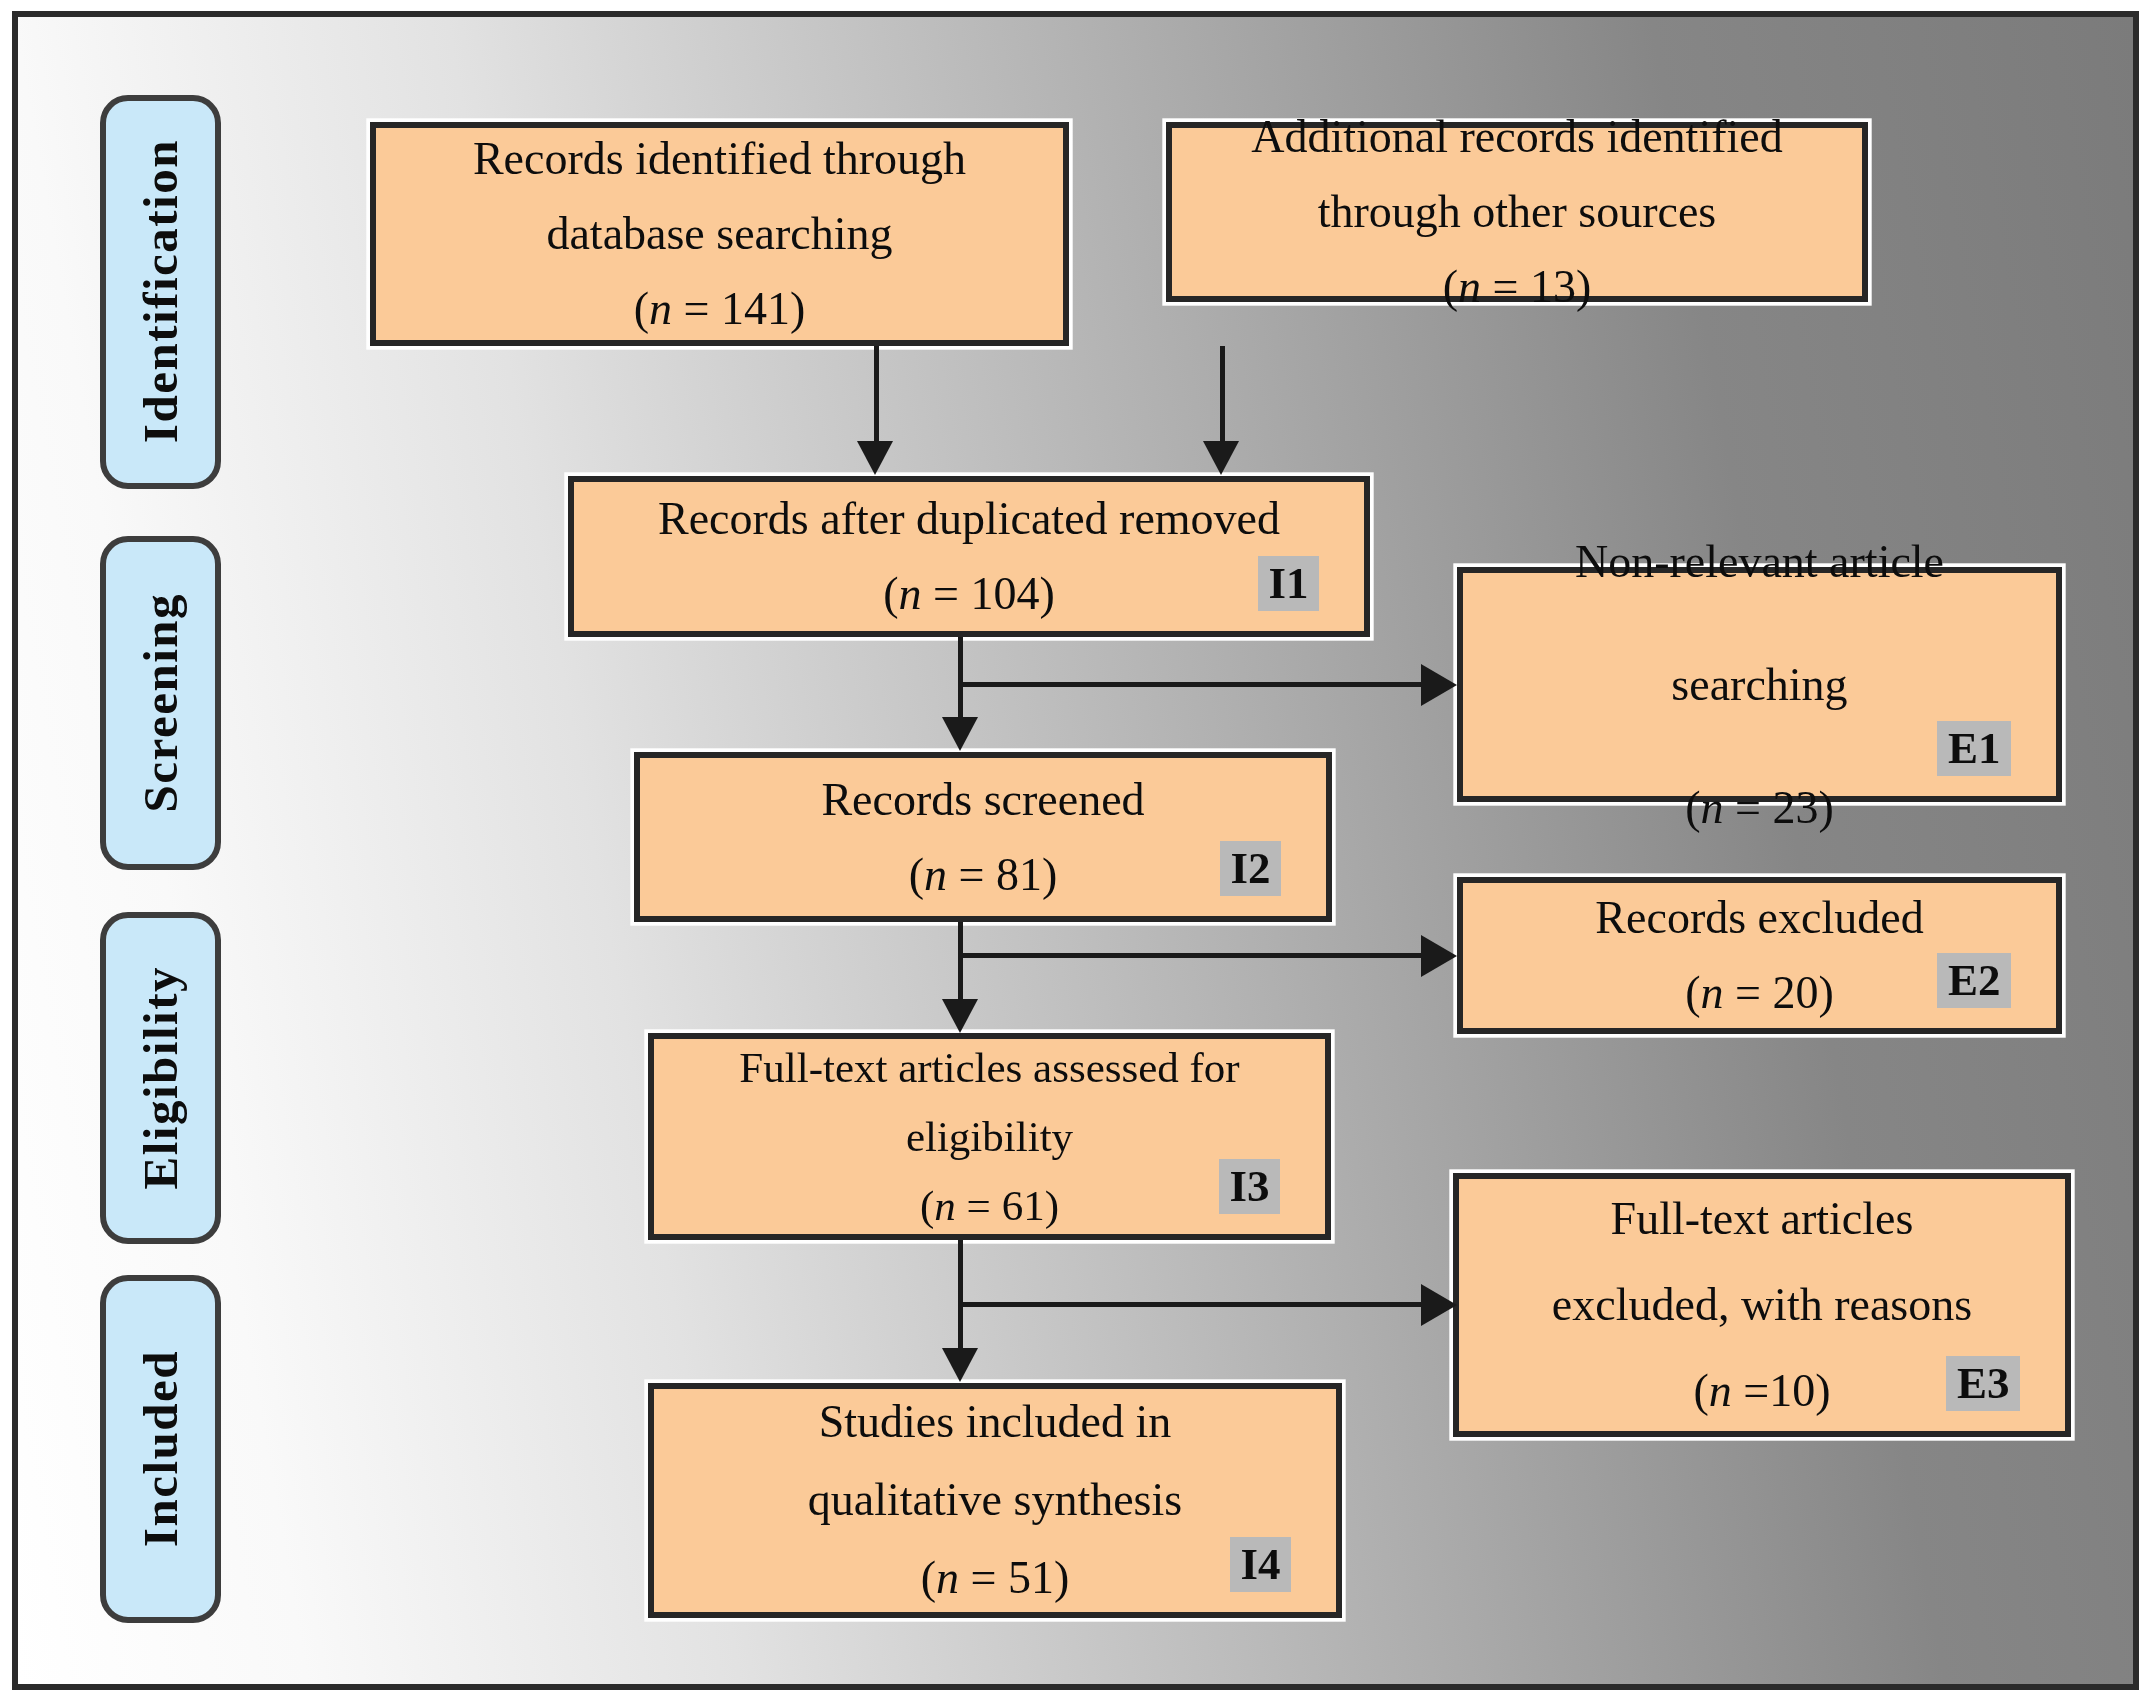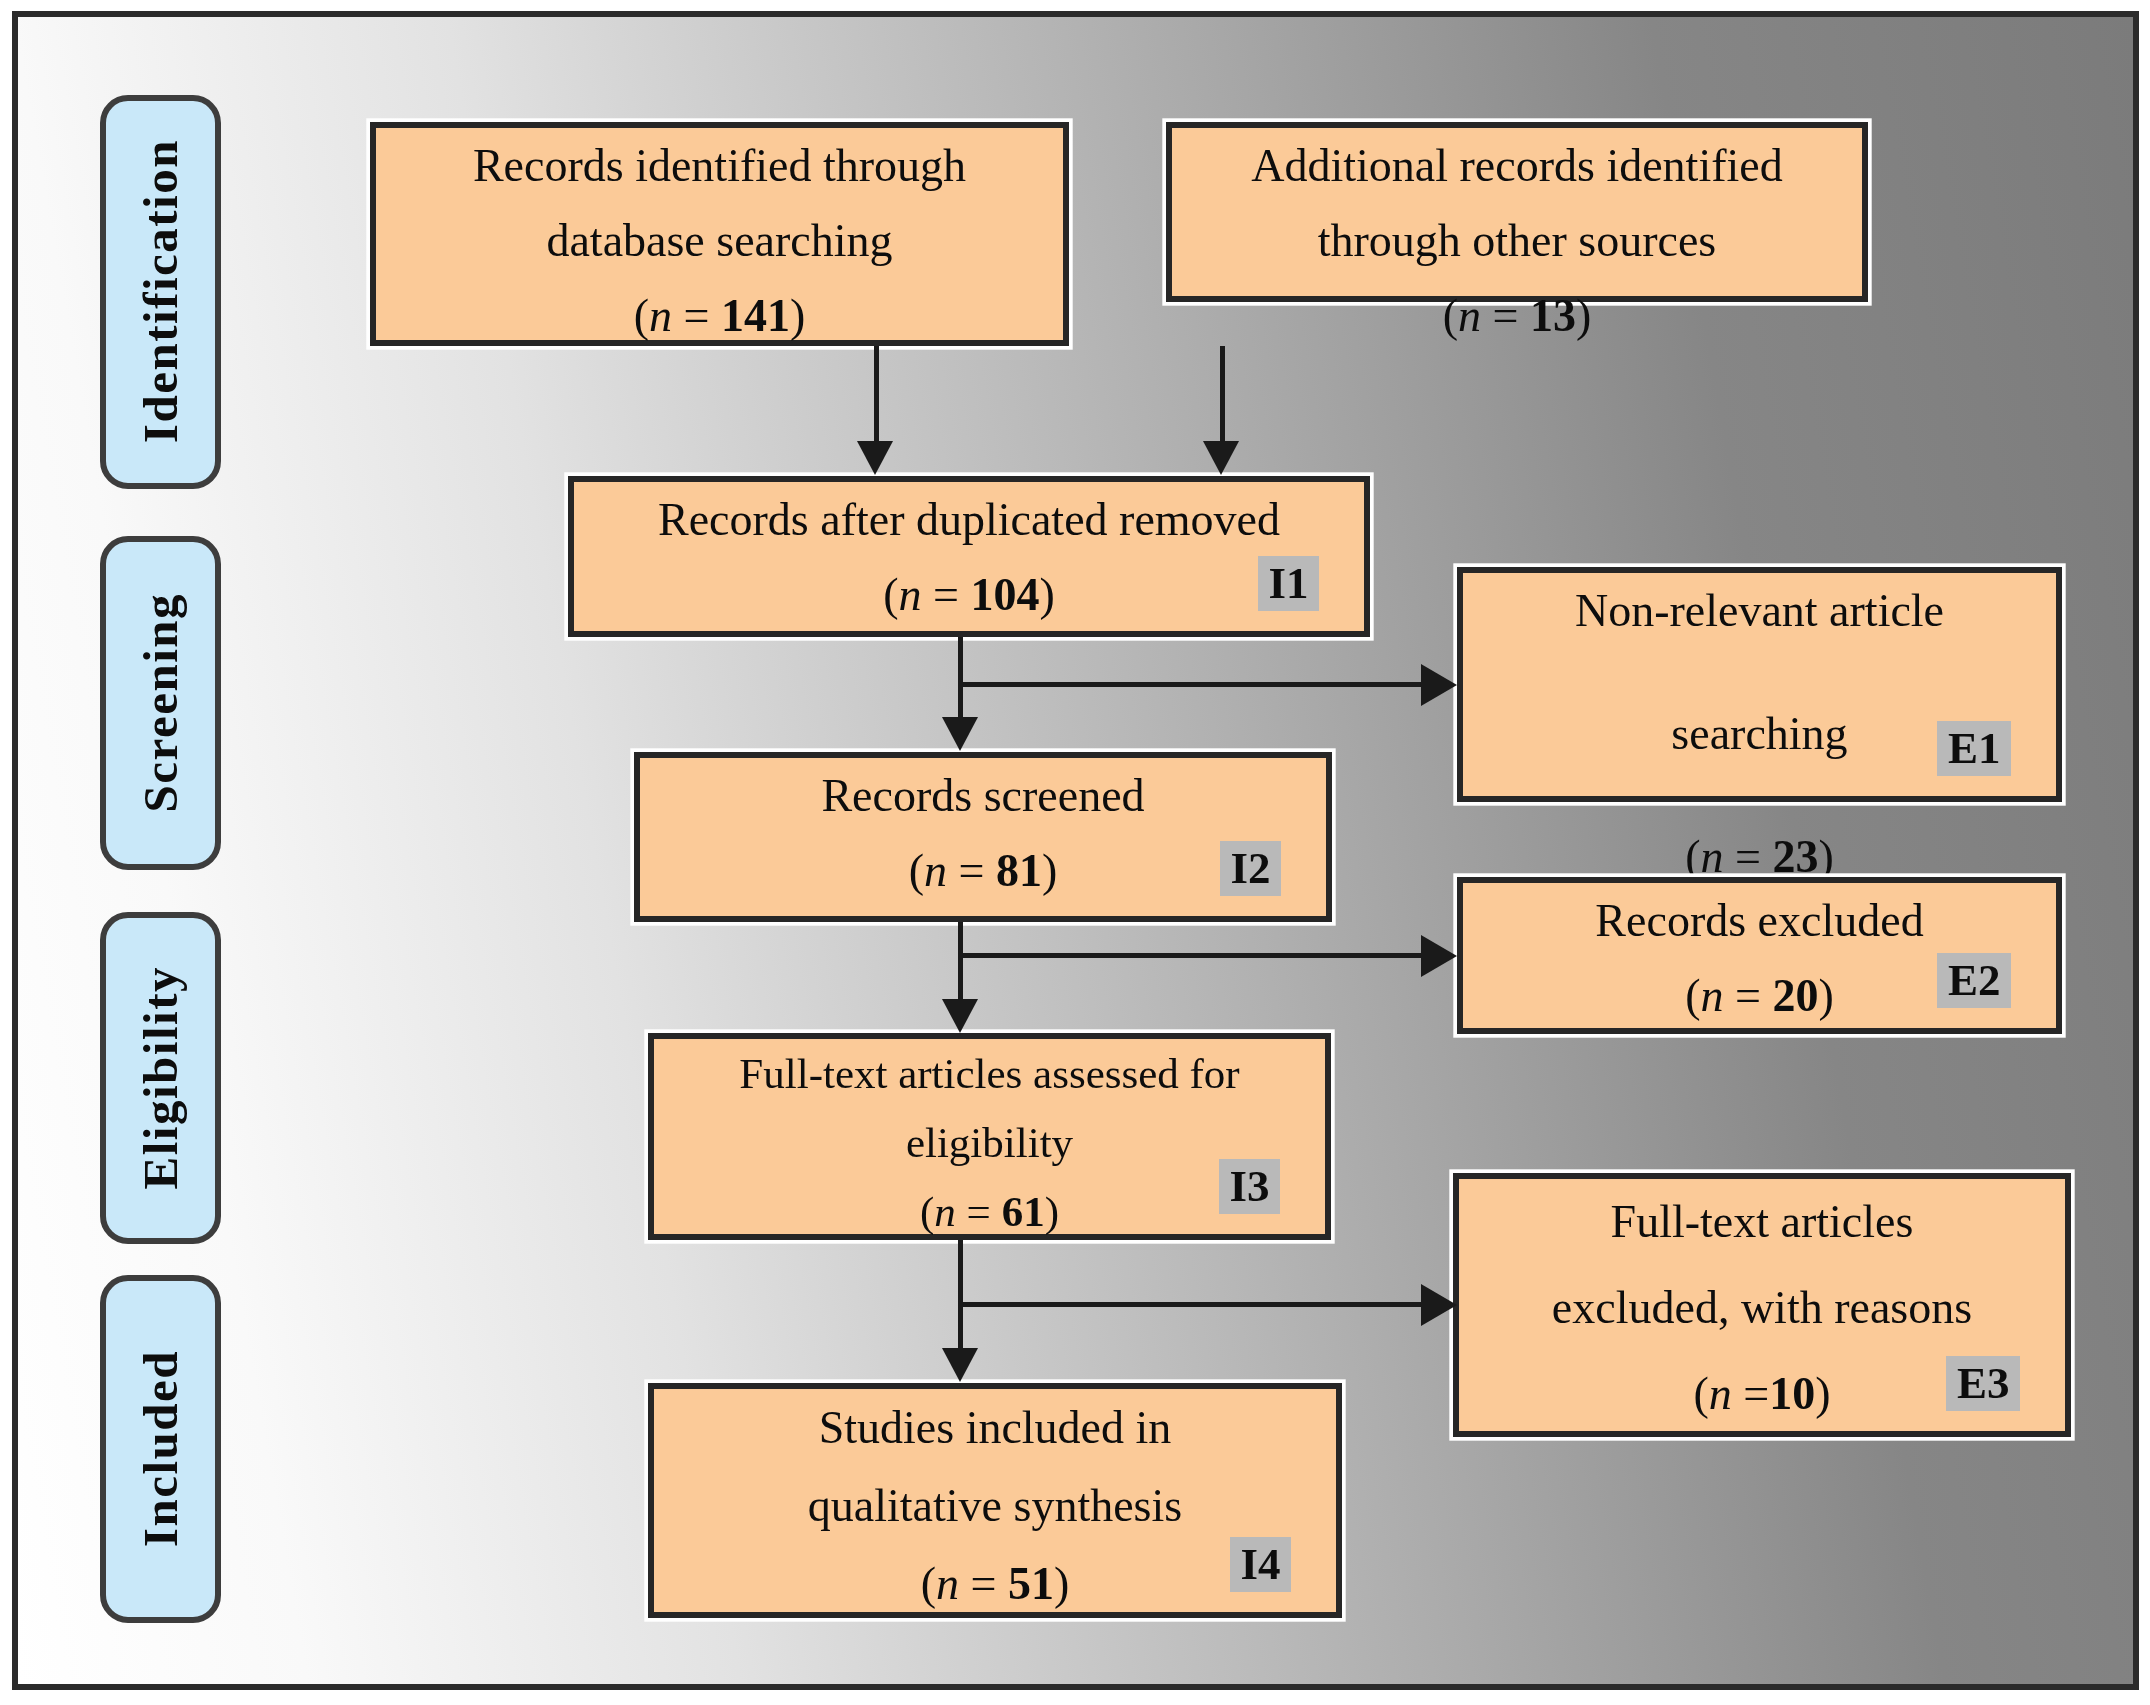--- a/index.html
+++ b/index.html
@@ -27,27 +27,27 @@
   #stage-identification{left:82px;top:78px;width:121px;height:394px;}
   #stage-screening{left:82px;top:519px;width:121px;height:334px;}
   #stage-eligibility{left:82px;top:895px;width:121px;height:332px;}
   #stage-included{left:82px;top:1258px;width:121px;height:348px;}
   
   .box{
     position:absolute;box-sizing:border-box;
     background:var(--box-fill,#fbca98);
     border:6px solid var(--box-border,#262626);
     box-shadow:0 0 0 3.7px #ffffff;
-    display:flex;flex-direction:column;align-items:center;
+    display:flex;flex-direction:column;align-items:center;justify-content:center;
     text-align:center;font-size:46px;
   }
   .box .line{line-height:75px;white-space:nowrap;}
   .box .nline span{white-space:pre;}
   .nvar{font-style:italic;}
-  .nval{font-weight:bold;}
+  .nval{font-weight:normal;}
   #box-a{left:352px;top:105px;width:699px;height:224px;}
   #box-b{left:1148px;top:105px;width:702px;height:180px;}
   #box-c{left:550px;top:459px;width:802px;height:161px;}
   #box-d{left:616px;top:735px;width:698px;height:170px;}
   #box-e{left:630px;top:1016px;width:683px;height:207px;}
   #box-e .line{font-size:43px;line-height:69px;}
   #box-f{left:630px;top:1366px;width:694px;height:235px;}
   #box-f .line{line-height:78px;}
   #box-x1{left:1439px;top:550px;width:605px;height:235px;gap:48px;}
   #box-x2{left:1439px;top:860px;width:605px;height:157px;}

